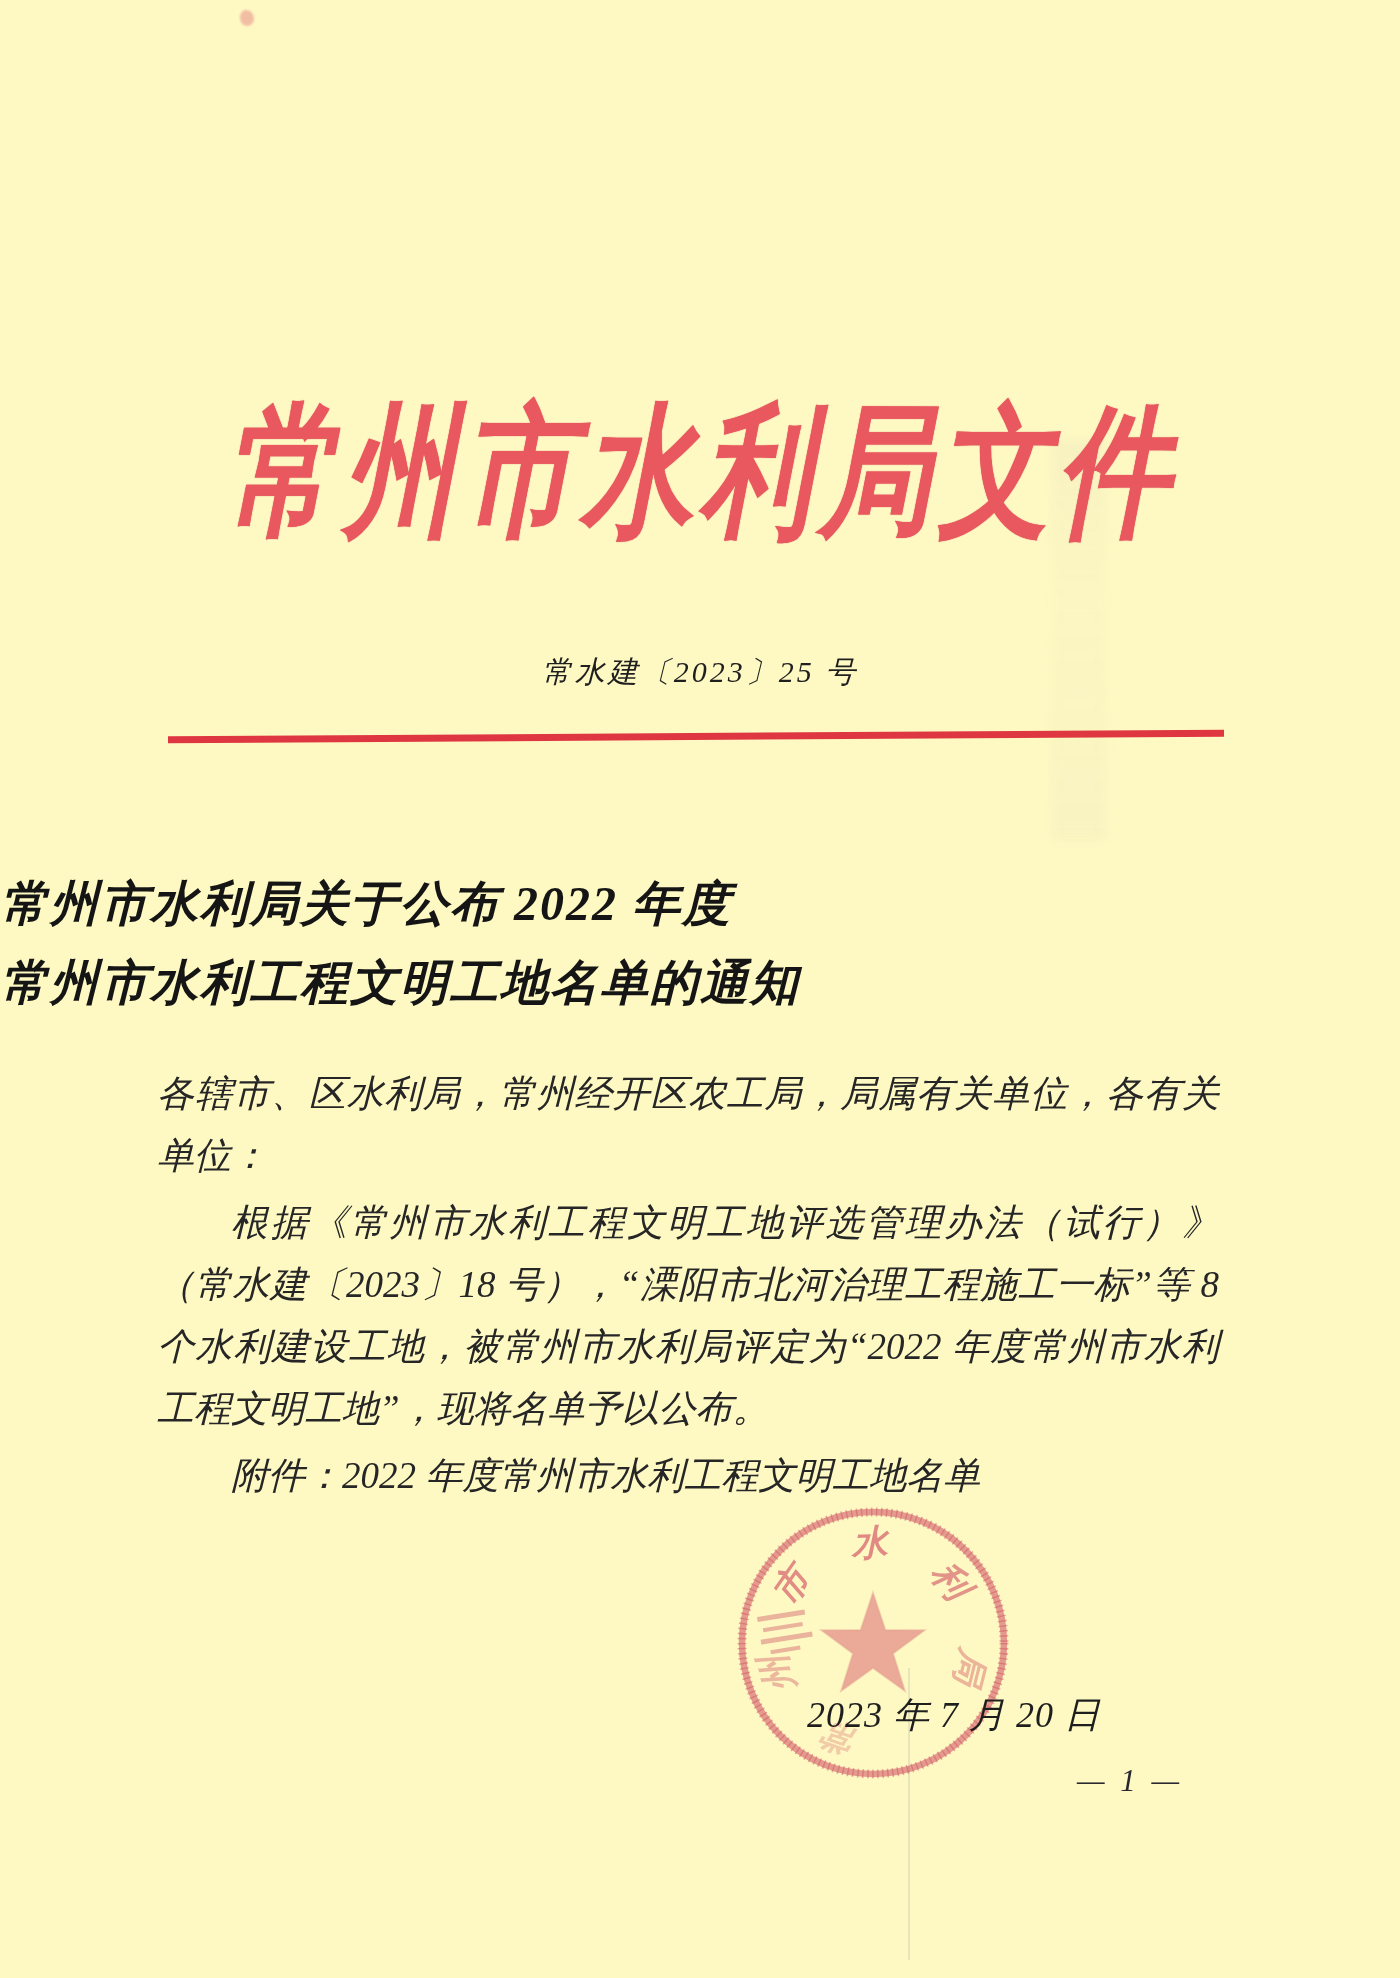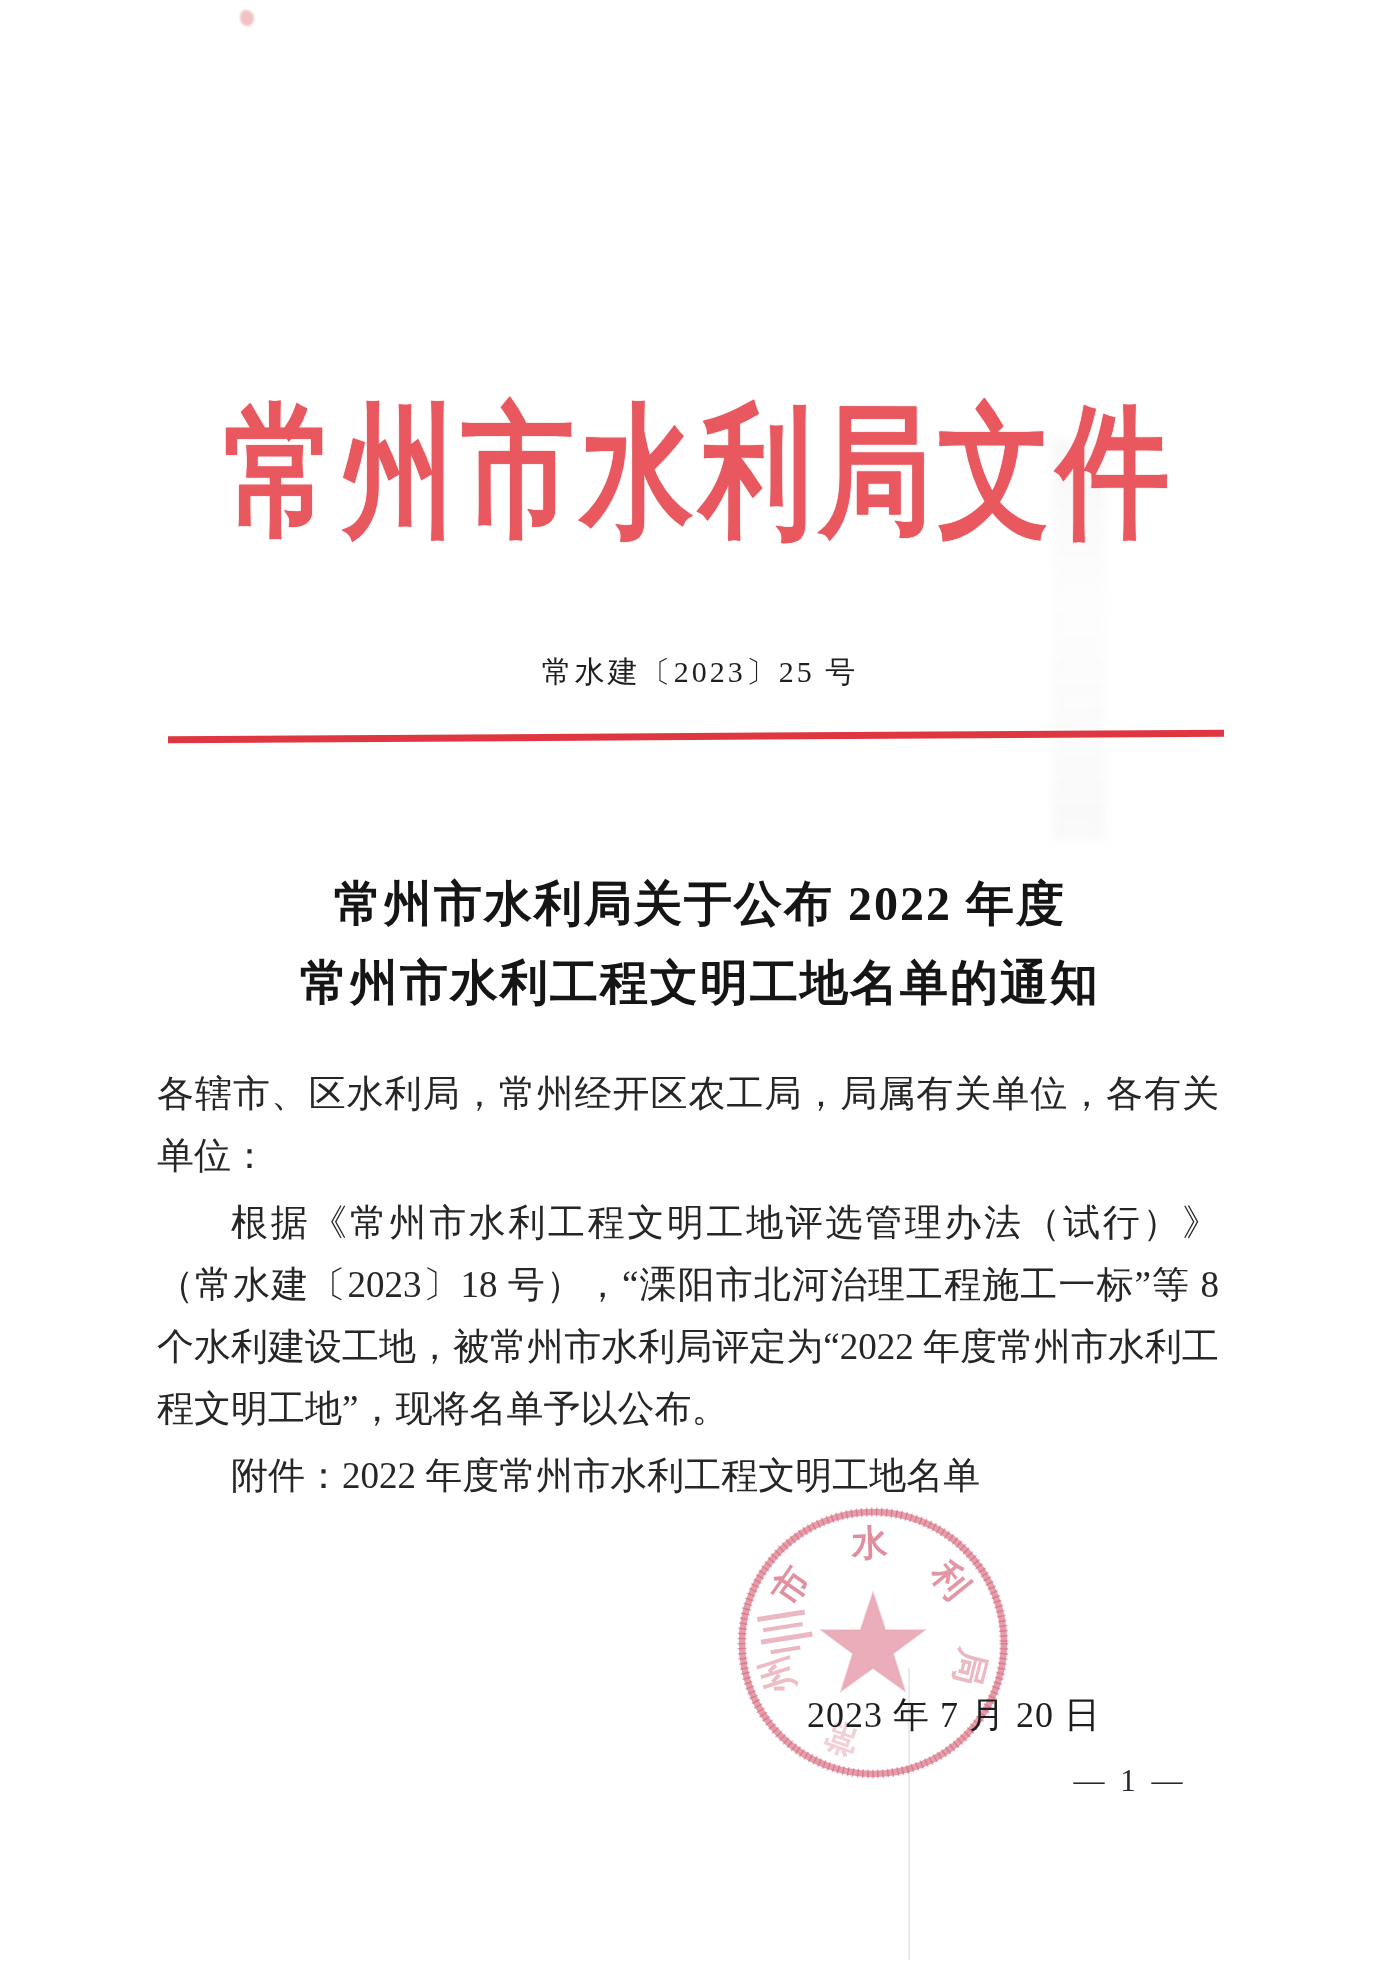--- a/index.html
+++ b/index.html
@@ -1,23 +1,24 @@
 <!DOCTYPE html>
 <html><head>
 <meta charset="utf-8">
 <style>
   html,body{margin:0;padding:0;background:#e9e9e9;}
   .page{
     position:relative;
     width:1400px;height:1978px;
     margin:0 auto;
-    background:#ffffff;
+    background:#fef9c3;
     overflow:hidden;
     font-family:"Liberation Serif","DejaVu Serif",serif;
     color:#232323;
+    font-style:italic;
   }
   
   .agency-title{
     position:absolute;top:392px;left:0;width:100%;
     text-align:center;
     color:#e9575f;
     font-weight:bold;
     font-size:112px;
     letter-spacing:7px;
     line-height:160px;
@@ -37,21 +38,20 @@
     color:#1f1f1f;
   }
   .red-rule{
     position:absolute;top:733px;left:168px;width:1056px;height:7px;
     background:#df3741;
     transform:rotate(-0.35deg);
   }
   
   .doc-title{
     position:absolute;top:864px;left:0;width:100%;
-    text-align:center;
     font-size:48px;
     font-weight:bold;
     letter-spacing:2px;
     line-height:79px;
     color:#151515;
   }
   
   .body-text{
     position:absolute;top:1058px;left:152px;width:1072px;
     font-size:37px;

